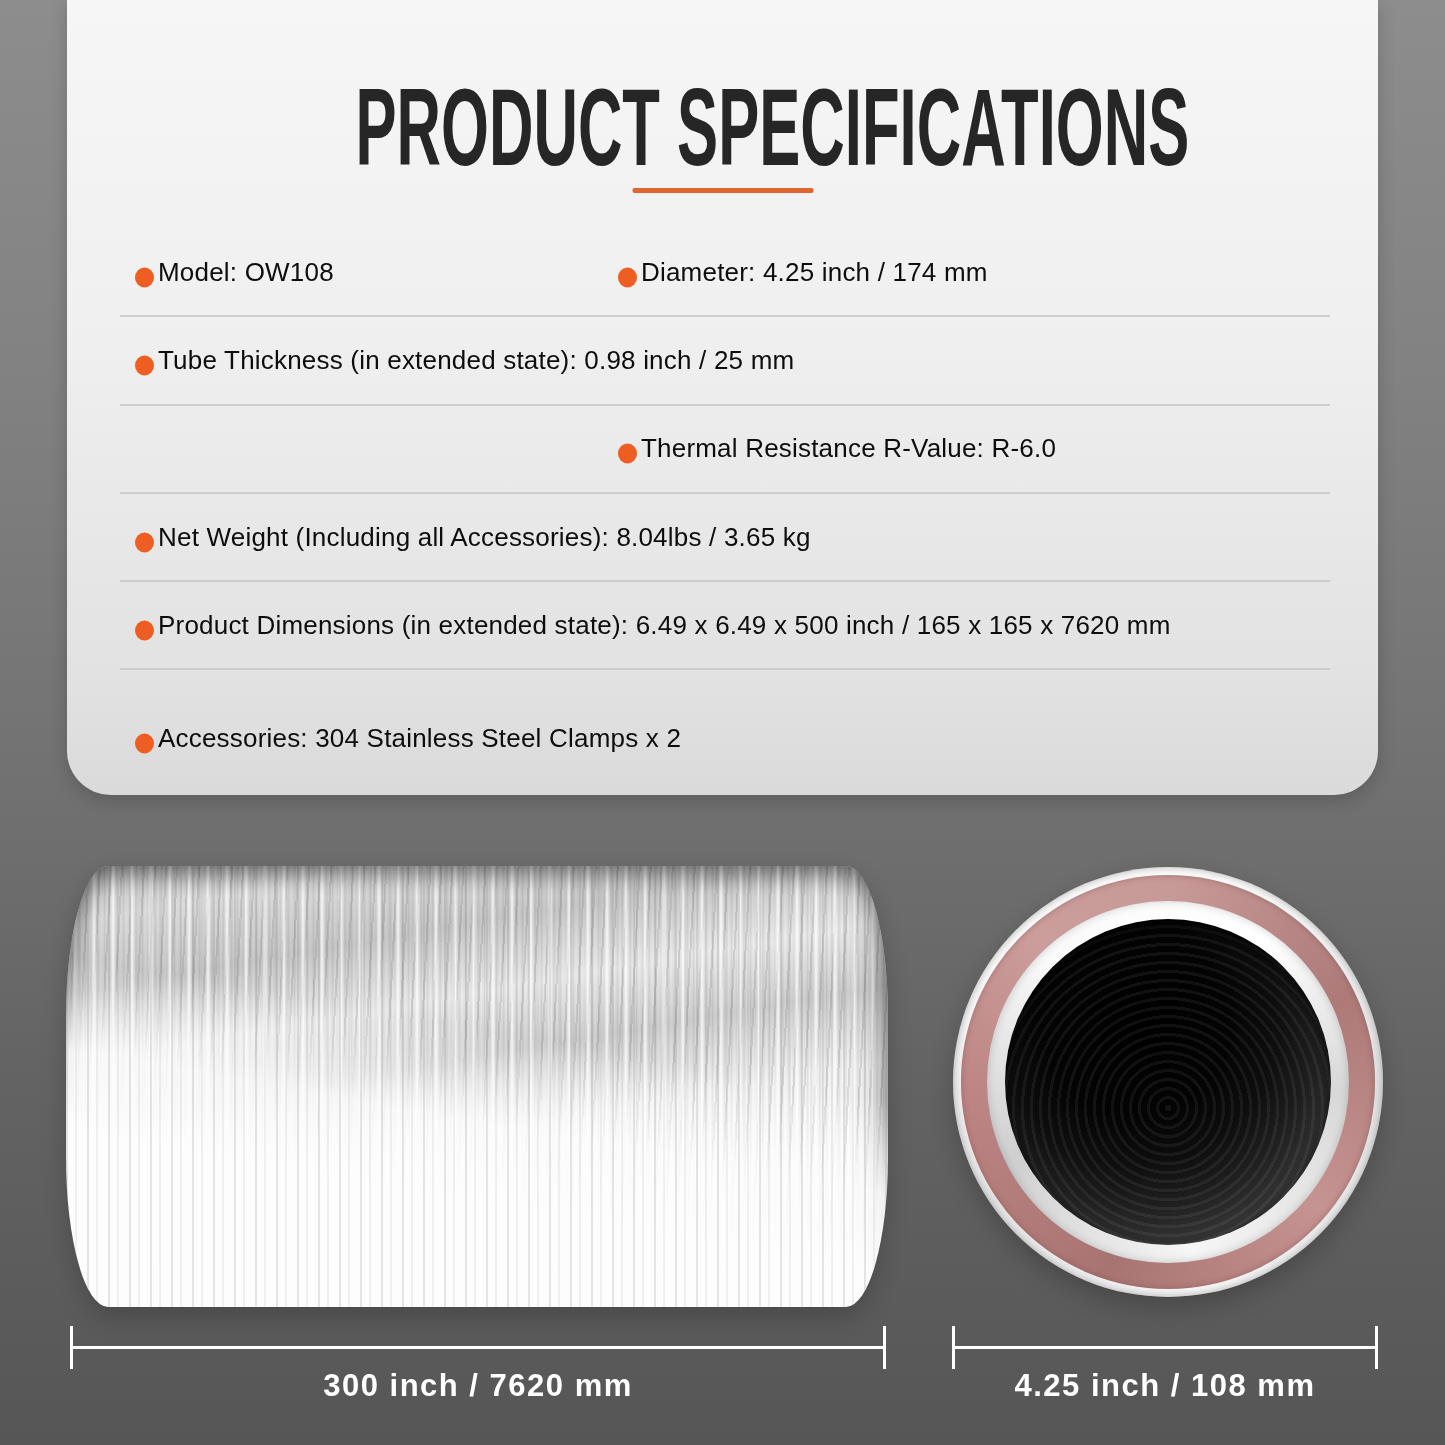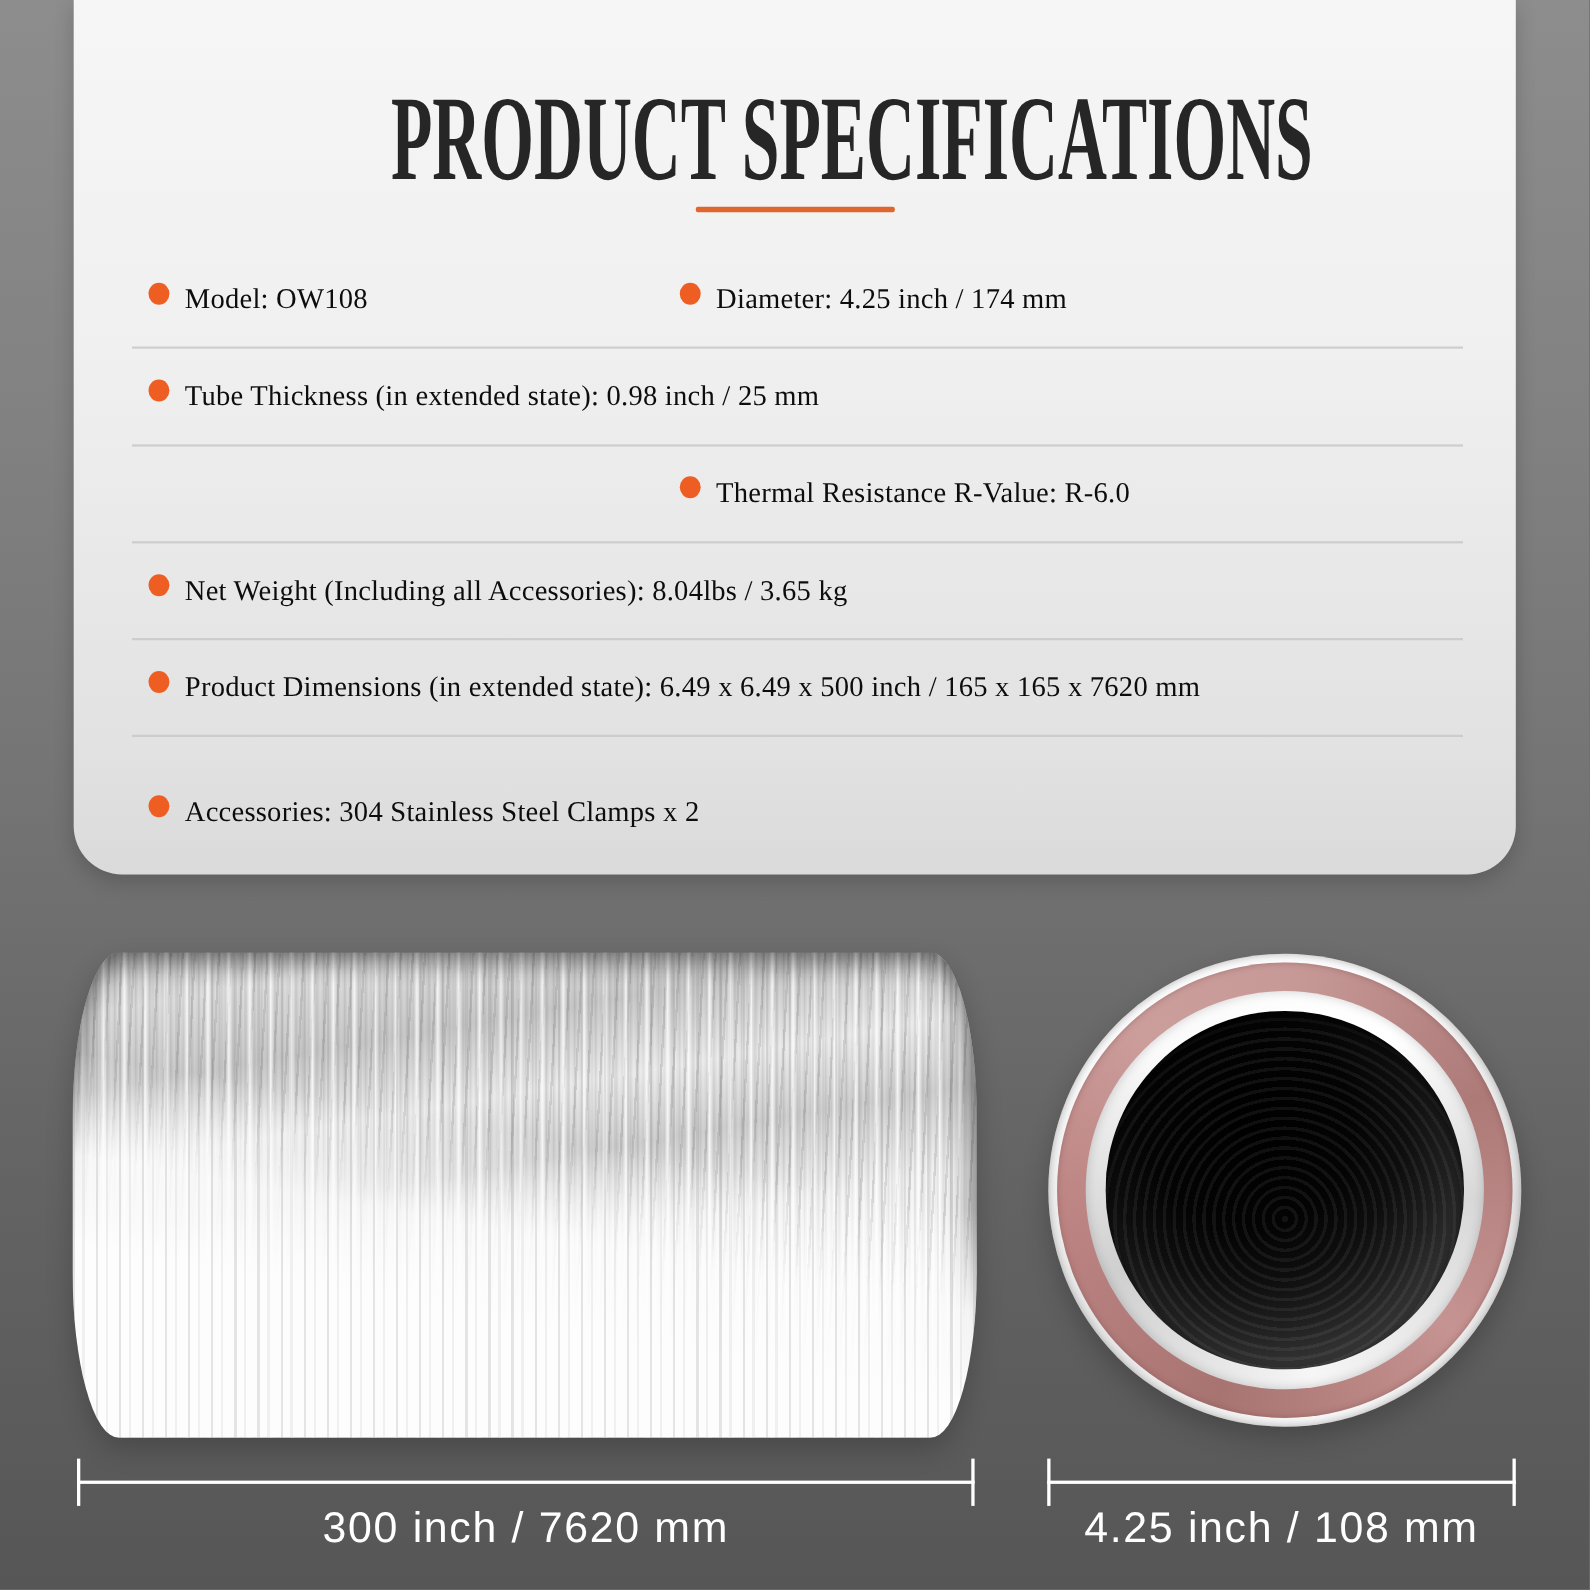--- a/index.html
+++ b/index.html
@@ -21,38 +21,37 @@
   .stage{
     position:relative;width:1445px;height:1445px;overflow:hidden;
     background:linear-gradient(180deg,#8d8d8d 0%,#828282 25%,#747474 50%,#636363 75%,#565656 100%);
   }
   
   .card{
     position:absolute;left:67px;top:0;width:1311px;height:795px;
     background:linear-gradient(180deg,#f6f6f6 0%,#f0f0f0 40%,#e2e2e2 85%,#dadada 100%);
     border-radius:0 0 44px 44px;
     box-shadow:0 6px 18px rgba(0,0,0,0.18);
-    font-family:Liberation Serif, serif;
   }
   .card h1{
     position:absolute;top:58px;left:0;right:0;
     text-align:center;
     font-size:110px;line-height:1.25;
     font-weight:700;color:var(--title-color);
     transform:scaleX(0.56);transform-origin:50% 50%;
     letter-spacing:0px;white-space:nowrap;
   }
   .title-underline{
     position:absolute;top:188px;left:50%;transform:translateX(-50%);
     width:181px;height:5px;border-radius:2px;
     background:var(--underline-orange);
   }
   .cell{
     position:absolute;transform:translateY(-50%);
-    display:flex;align-items:flex-start;gap:14px;white-space:nowrap;
+    display:flex;align-items:flex-end;gap:4px;white-space:nowrap;
   }
   .dot{
     width:19px;height:20px;border-radius:50%;
     background:var(--accent-orange);flex:0 0 auto;
   }
   .txt{
     font-size:26px;color:var(--spec-text);font-weight:400;
     letter-spacing:0.2px;
   }
   .sep{
@@ -116,21 +115,21 @@
   
   .dim{position:absolute;top:1326px;}
   .dim-left{left:70px;width:816px;}
   .dim-right{left:952px;width:426px;}
   .dline{position:absolute;top:20px;left:0;right:0;height:3px;background:var(--dim-white);}
   .tick{position:absolute;top:0;width:3px;height:43px;background:var(--dim-white);}
   .tick.start{left:0;}
   .tick.end{right:0;}
   .dlabel{
     position:absolute;top:42px;left:0;right:0;text-align:center;
-    color:var(--dim-white);font-size:39px;font-weight:400;letter-spacing:1.5px;
+    color:var(--dim-white);font-size:31px;font-weight:700;letter-spacing:1.5px;
     white-space:nowrap;
   }
 </style>
 </head>
 <body>
 
 <div class="stage">
 
   <section class="card">
     <h1>PRODUCT SPECIFICATIONS</h1>

